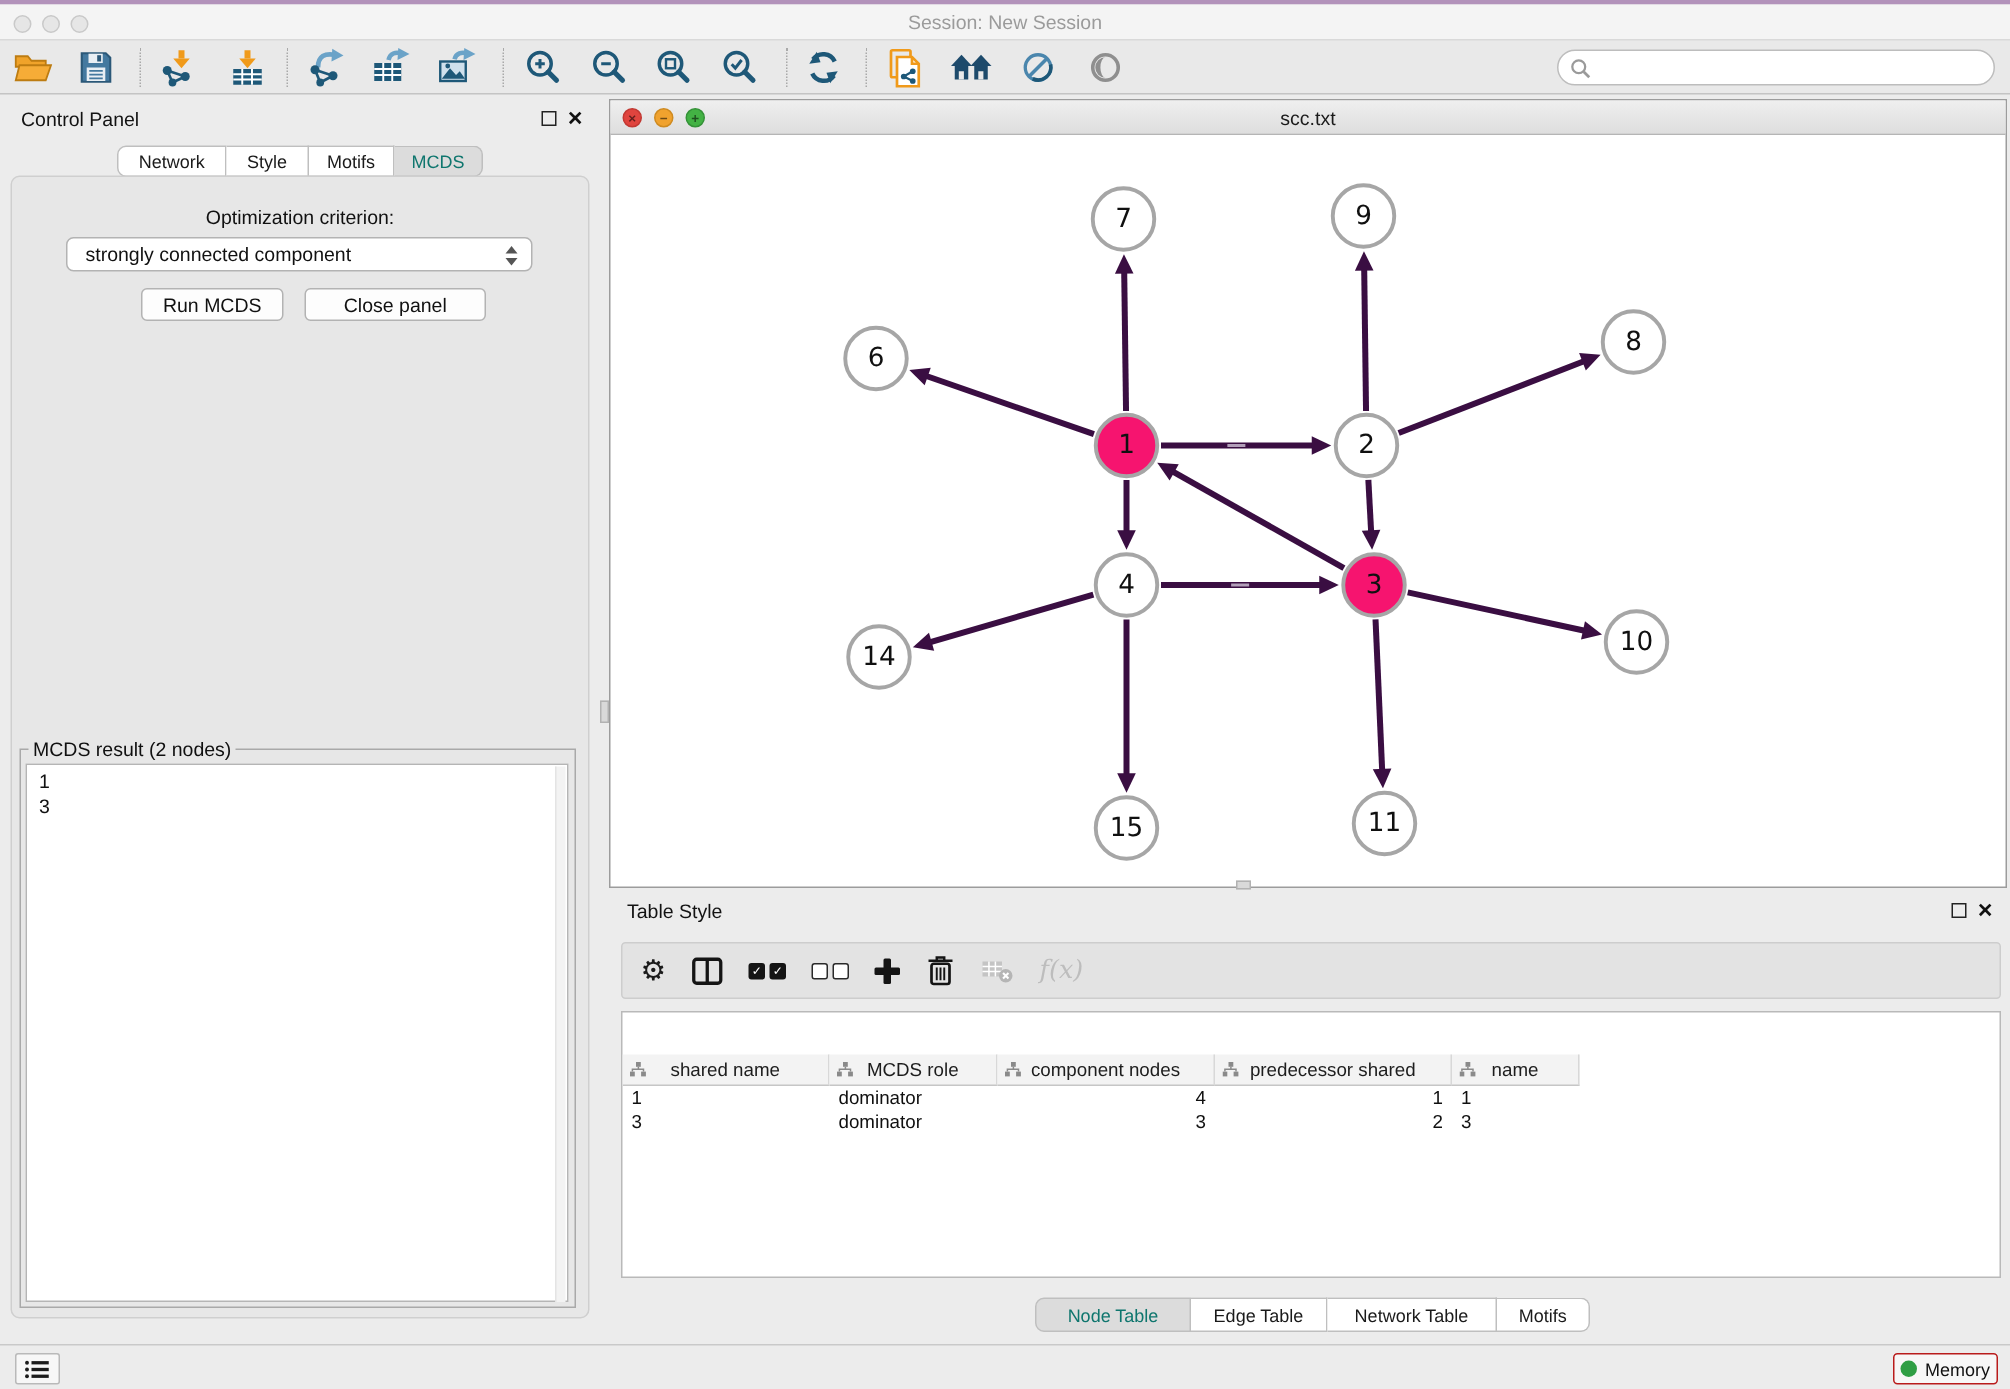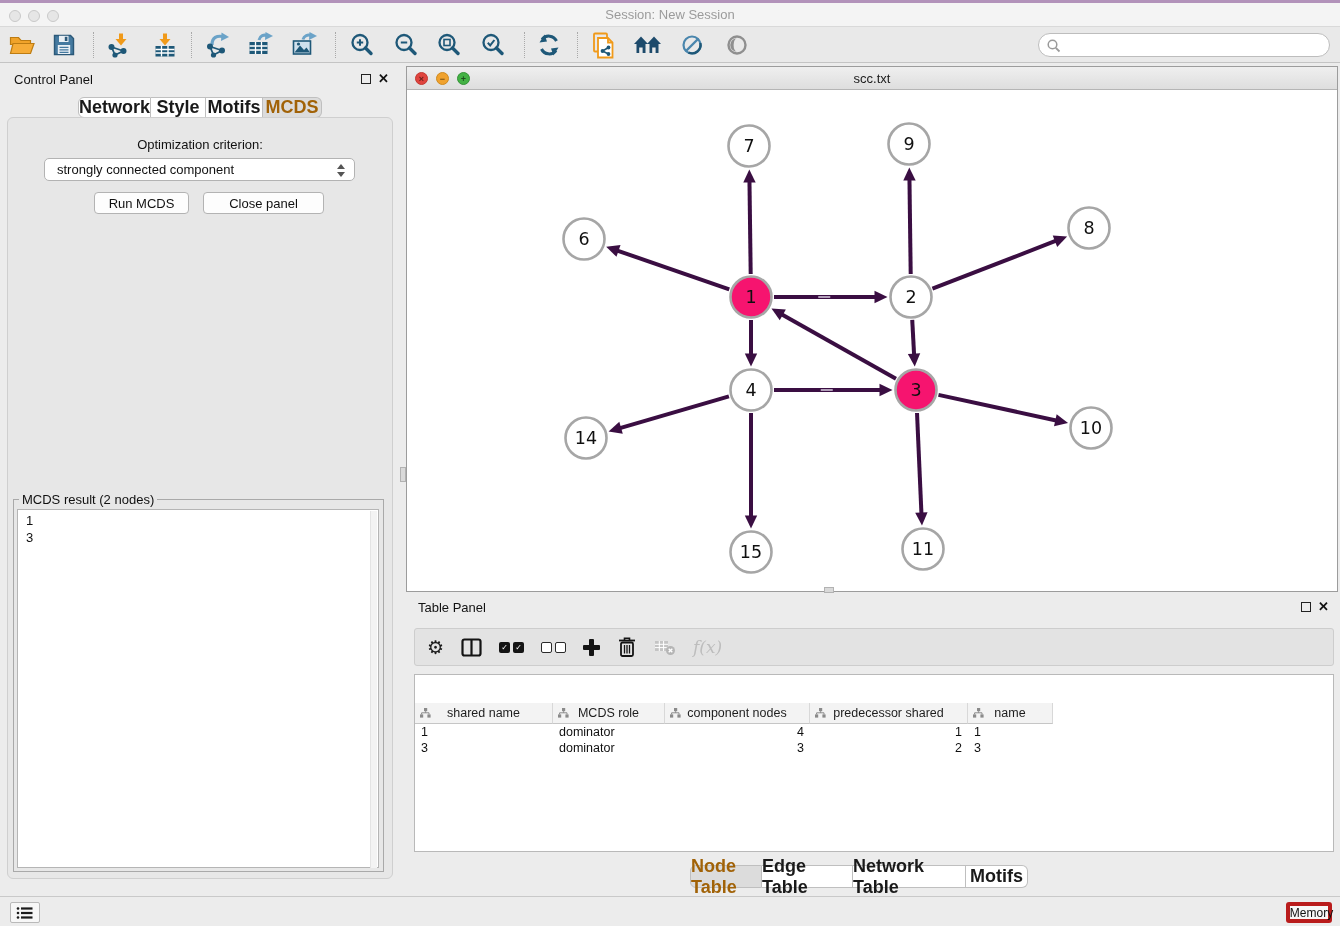--- a/index.html
+++ b/index.html
@@ -22,25 +22,25 @@
       border:1px solid #bdbdbd; border-radius:12px; }
   #toolbar-search svg { position:absolute; left:7px; top:4px; }
   #toolbar-search input { position:absolute; left:26px; top:1px; width:258px; height:20px; border:none; outline:none;
       font-family:"Liberation Sans",sans-serif; font-size:13px; background:transparent; }
 
   
   #cp-title { left:14px; top:72px; font-size:13px; color:#131313; }
   .panel-float { width:10px; height:10px; border:1.6px solid #222; display:inline-block; }
   .panel-close { font-size:13px; font-weight:bold; color:#111; line-height:12px; }
   #cp-tabs { left:78px; top:97px; height:21px; display:flex; }
-  .cp-tab, .tp-tab { border:1px solid #bfbfbf; border-left:none; background:#fff; font-size:18px; font-weight:700;
+  .cp-tab, .tp-tab { border:1px solid #bfbfbf; border-left:none; background:#fff; font-size:12px; font-weight:400;
       display:flex; align-items:center; justify-content:center; color:#1a1a1a; }
   .cp-tab:first-child, .tp-tab:first-child { border-left:1px solid #bfbfbf; border-radius:6px 0 0 6px; }
   .cp-tab:last-child, .tp-tab:last-child { border-radius:0 6px 6px 0; }
-  .cp-tab.active, .tp-tab.active { background:#dcdcdc; color:#a16207; }
+  .cp-tab.active, .tp-tab.active { background:#dcdcdc; color:#0f766e; }
   #cp-body { left:7px; top:117px; width:386px; height:762px; background:#e7e7e7; border:1px solid #cfcfcf; border-radius:6px; }
   #opt-label { left:7px; top:137px; width:386px; text-align:center; font-size:13px; }
   #opt-dropdown { left:44px; top:158px; width:311px; height:23px; background:#fff; border:1px solid #b3b3b3; border-radius:5px; }
   #opt-dropdown .val { position:absolute; left:12px; top:3px; font-size:13px; color:#111; }
   .stepper { position:absolute; right:8px; top:4px; width:10px; height:15px; }
   .stepper:before, .stepper:after { content:""; position:absolute; left:1px; border-left:4px solid transparent; border-right:4px solid transparent; }
   .stepper:before { top:1px; border-bottom:5px solid #555; }
   .stepper:after { bottom:1px; border-top:5px solid #555; }
   .cp-btn { position:absolute; top:192px; height:22px; background:#fdfdfd; border:1px solid #b3b3b3; border-radius:4px;
       font-size:13px; display:flex; align-items:center; justify-content:center; color:#111; }
@@ -85,22 +85,22 @@
   .th svg { position:absolute; left:5px; top:5px; }
   .tr { display:flex; height:16px; }
   .td { font-size:12.5px; line-height:16px; color:#101010; padding:0 6px; overflow:hidden; white-space:nowrap; }
 
   #tp-tabs { left:690px; top:865px; height:23px; display:flex; }
 
   
   #statusbar { left:0; top:896px; width:1340px; height:30px; background:#ececec; border-top:1px solid #c9c9c9; }
   #status-list-btn { position:absolute; left:10px; top:5px; width:30px; height:21px; background:#f7f7f7;
       border:1px solid #b9b9b9; border-radius:2px; display:flex; align-items:center; justify-content:center; }
-  #memory-btn { position:absolute; right:8px; top:5px; width:46px; height:21px; background:#f7f7f7;
-      border:4px solid #b91c1c; border-radius:3px; display:flex; align-items:center; justify-content:center; gap:5px; font-size:12px; color:#111; }
+  #memory-btn { position:absolute; right:8px; top:5px; width:70px; height:21px; background:#f7f7f7;
+      border:1px solid #b91c1c; border-radius:3px; display:flex; align-items:center; justify-content:center; gap:5px; font-size:12px; color:#111; }
   #memory-btn .dot { width:11px; height:11px; border-radius:50%; background:#2f9e44; }
 </style>
 </head>
 <body>
 
 <div id="top-strip" class="abs"></div>
 <div id="titlebar" class="abs">
   <span class="mac-dot" style="left:9px"></span>
   <span class="mac-dot" style="left:28px"></span>
   <span class="mac-dot" style="left:47px"></span>
@@ -339,21 +339,21 @@
       <circle cx="684" cy="338" r="20.5" fill="#ffffff" stroke="#a6a6a6" stroke-width="2.6"></circle>
       <text x="684" y="338" text-anchor="middle" dominant-baseline="central" font-family="DejaVu Sans, sans-serif" font-size="17.5" fill="#101010">10</text>
       <circle cx="344" cy="462" r="20.5" fill="#ffffff" stroke="#a6a6a6" stroke-width="2.6"></circle>
       <text x="344" y="462" text-anchor="middle" dominant-baseline="central" font-family="DejaVu Sans, sans-serif" font-size="17.5" fill="#101010">15</text>
       <circle cx="516" cy="459" r="20.5" fill="#ffffff" stroke="#a6a6a6" stroke-width="2.6"></circle>
       <text x="516" y="459" text-anchor="middle" dominant-baseline="central" font-family="DejaVu Sans, sans-serif" font-size="17.5" fill="#101010">11</text>
     </svg>
 </div>
 <div id="h-handle" class="abs"></div>
 
-<div id="tp-title" class="abs">Table Panel</div>
+<div id="tp-title" class="abs">Table Style</div>
 <span class="abs panel-float" style="left:1301px; top:602px"></span>
 <span class="abs panel-close" style="left:1318px; top:601px">✕</span>
 
 <div id="tp-toolbar" class="abs">
   <span class="tp-icon gear-glyph">⚙</span>
   <span class="tp-icon">
     <svg width="21" height="19" viewBox="0 0 21 19">
       <rect x="1.5" y="1.5" width="18" height="16" rx="2" fill="none" stroke="#141414" stroke-width="2.2"></rect>
       <line x1="10.5" y1="1.5" x2="10.5" y2="17.5" stroke="#141414" stroke-width="2.2"></line>
     </svg>
@@ -446,21 +446,21 @@
         <div class="td" style="width: 138px; text-align: left;">3</div>
         <div class="td" style="width: 112px; text-align: left;">dominator</div>
         <div class="td" style="width: 145px; text-align: right;">3</div>
         <div class="td" style="width: 158px; text-align: right;">2</div>
         <div class="td" style="width: 85px; text-align: left;">3</div>
       </div>
     </div>
 </div>
 
 <div id="tp-tabs" class="abs">
-    <div class="tp-tab active" style="width: 72px;">Node Table</div>
+    <div class="tp-tab active" style="width: 104px;">Node Table</div>
     <div class="tp-tab" style="width: 91px;">Edge Table</div>
     <div class="tp-tab" style="width: 113px;">Network Table</div>
     <div class="tp-tab" style="width: 62px;">Motifs</div>
   </div>
 
 <div id="statusbar" class="abs">
   <span id="status-list-btn">
     <svg width="18" height="14" viewBox="0 0 18 14">
       <circle cx="2" cy="2.5" r="1.3" fill="#1c1c1c"></circle>
         <rect x="5" y="1.4" width="11.5" height="2.2" fill="#1c1c1c"></rect>

